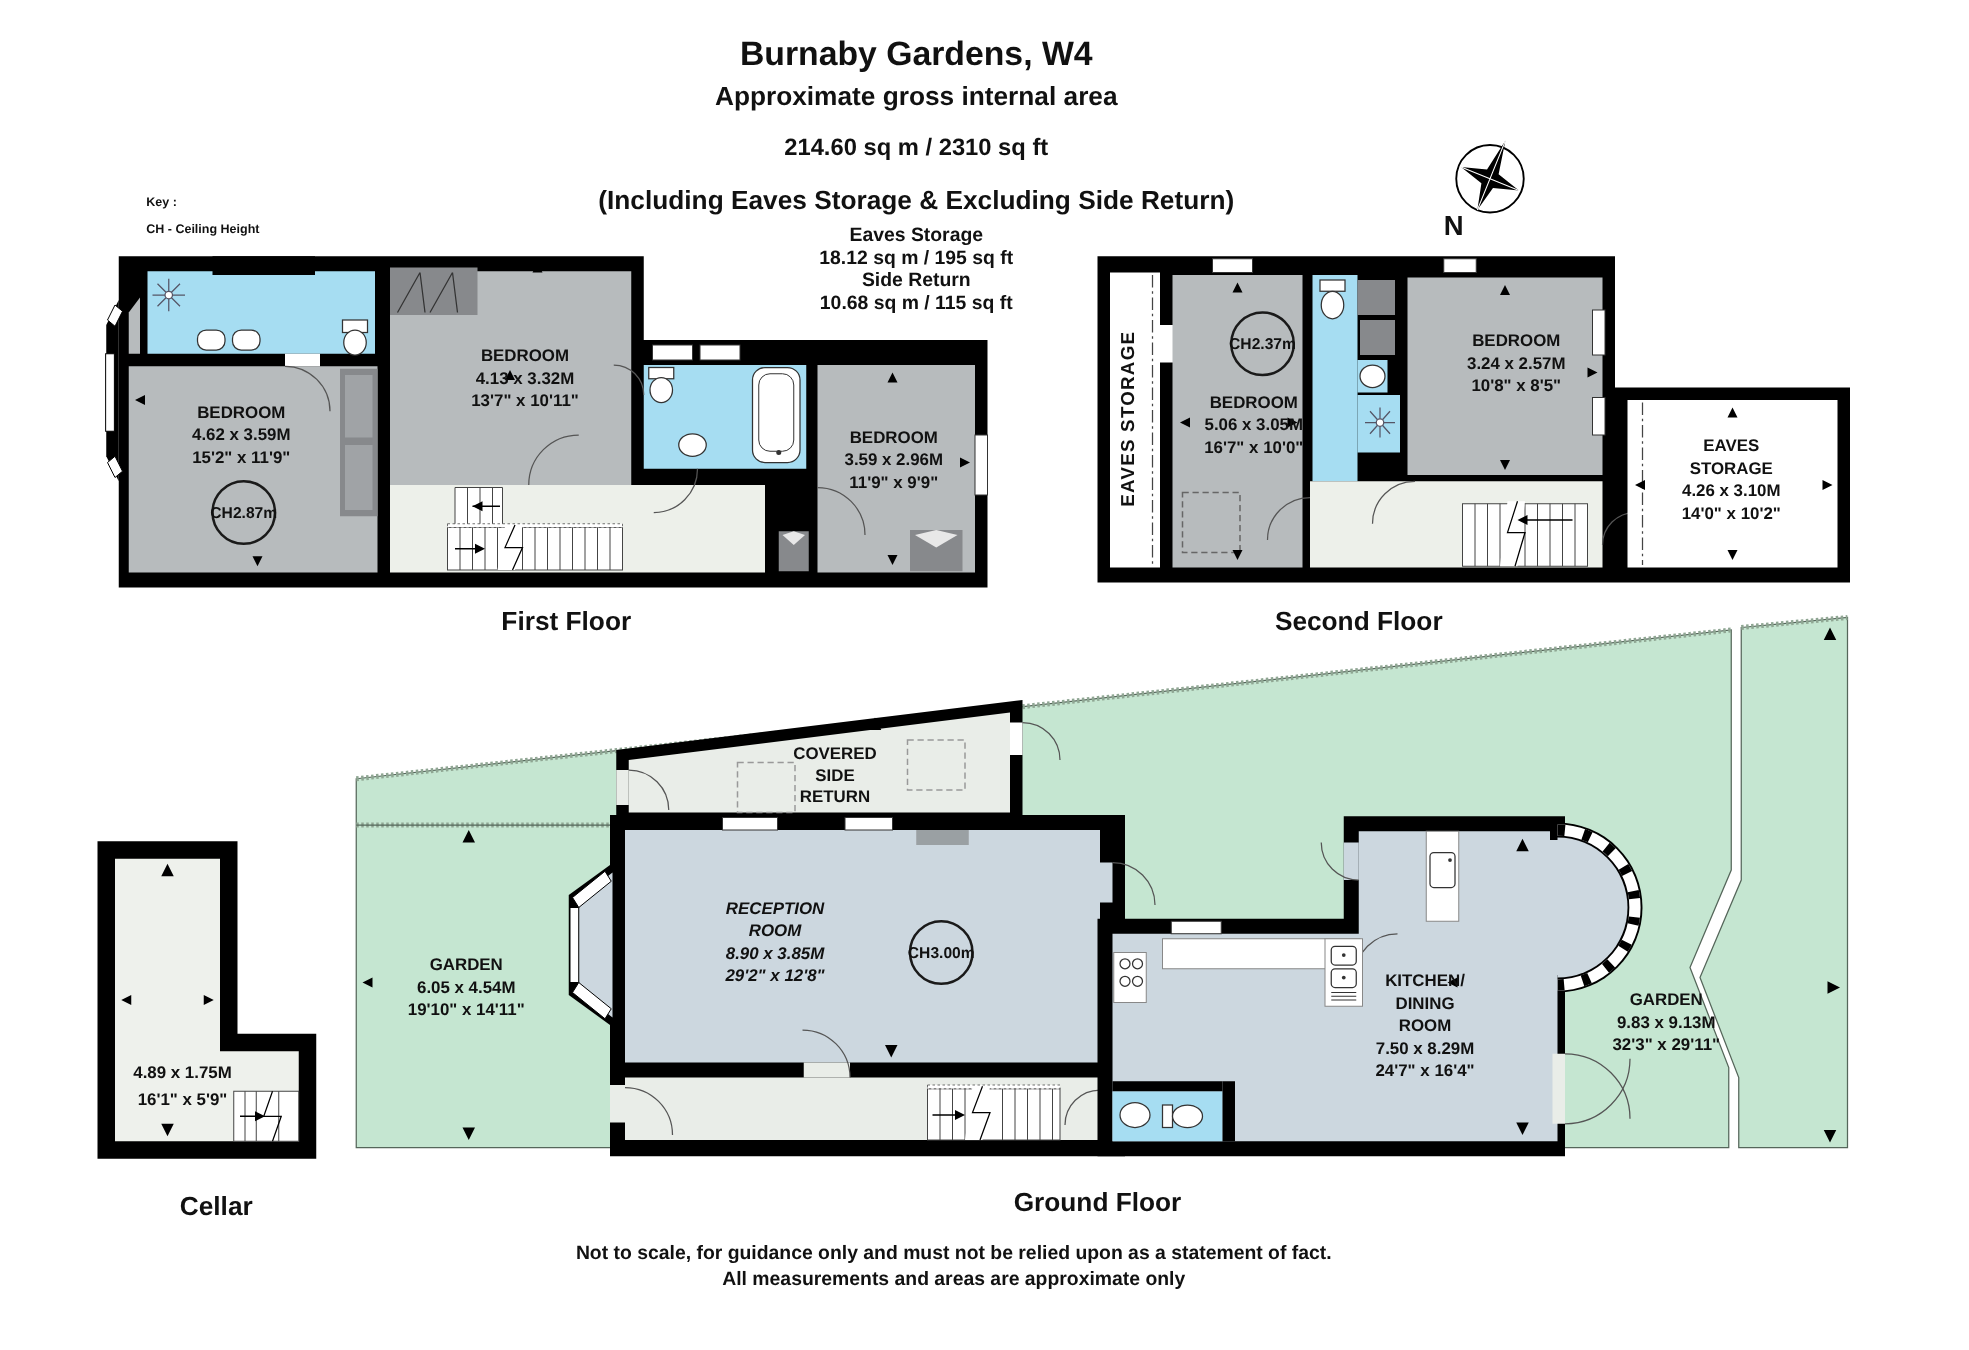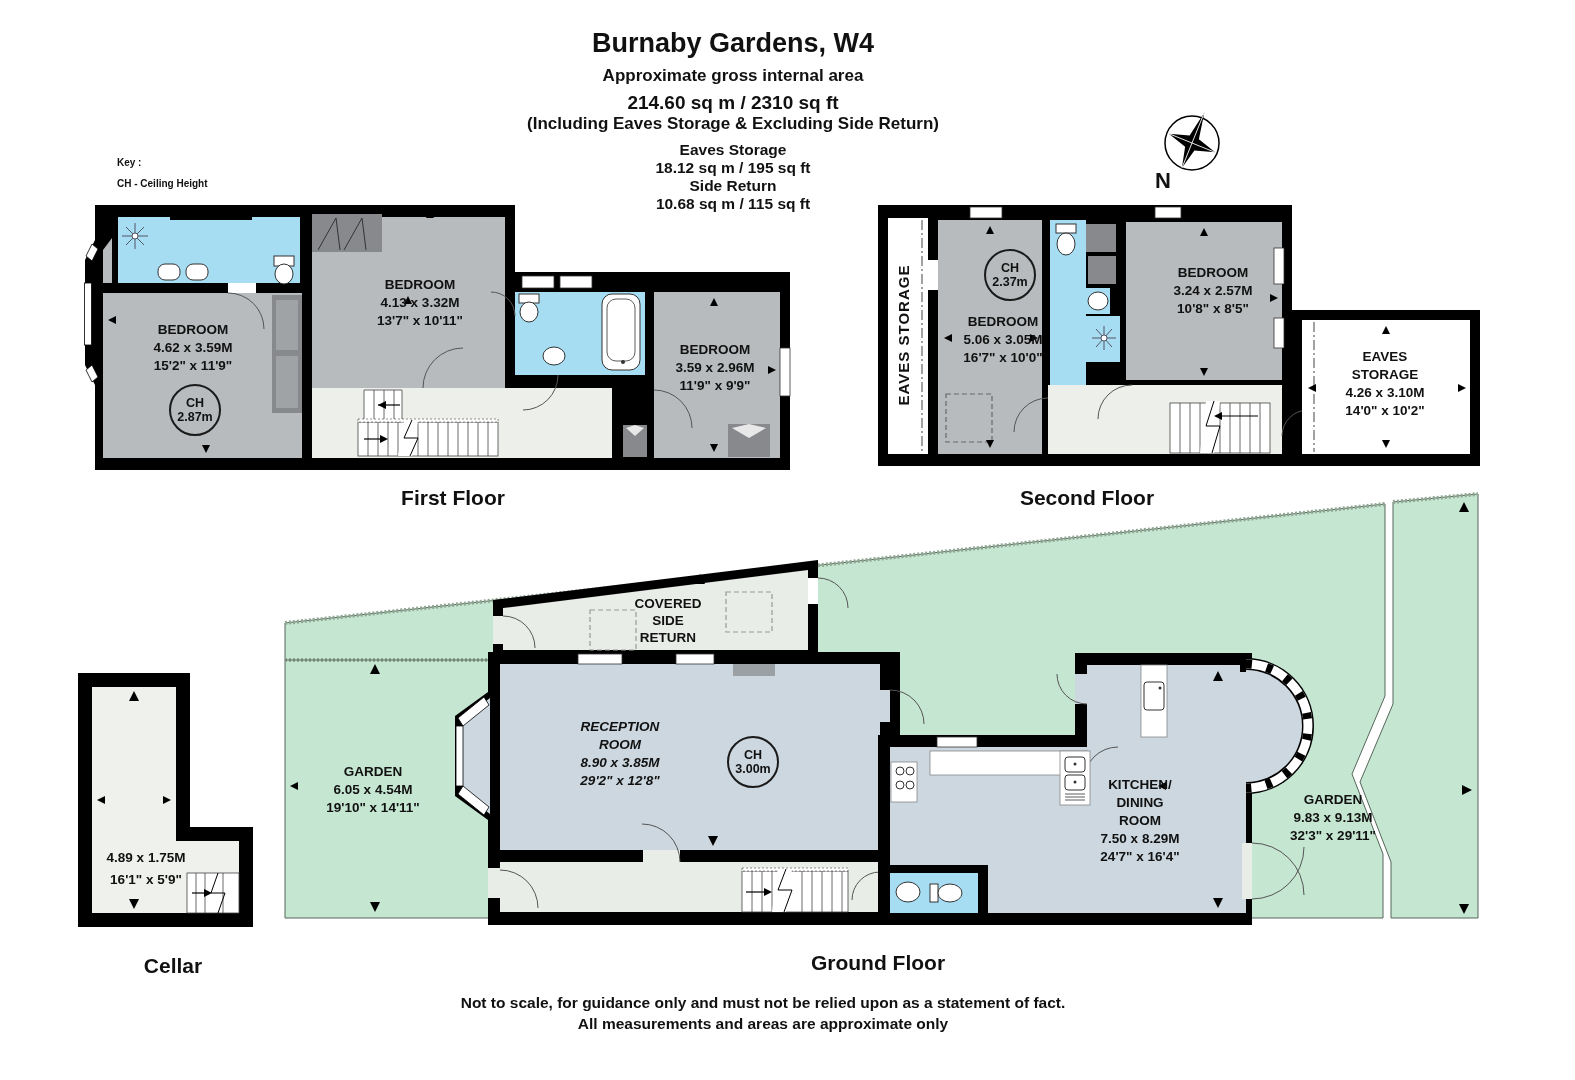--- a/index.html
+++ b/index.html
@@ -3,42 +3,42 @@
 <meta charset="utf-8">
 <style>
   html,body{margin:0;padding:0;background:#fff;}
   #page{position:relative;width:1575px;height:1080px;background:#ffffff;overflow:hidden;
         font-family:"Liberation Sans",sans-serif;font-weight:700;color:#111;}
   .abs{position:absolute;}
   .ctr{position:absolute;transform:translate(-50%,-50%);text-align:center;white-space:nowrap;}
   .lbl{font-size:13.5px;line-height:18px;letter-spacing:0px;}
   .hdr{left:733px;text-align:center;transform:translateX(-50%);}
   .title{font-size:27px;}
-  .sub17{font-size:17px;}
+  .sub17{font-size:21px;}
   .sub19{font-size:19px;}
   .sub15{font-size:15.5px;}
   .keyblk{font-size:10px;line-height:21px;}
   .floor-title{font-size:21px;}
   .foot{font-size:15.5px;line-height:21px;}
   .chcircle{width:48px;height:48px;border:2px solid #1a1a1a;border-radius:50%;
-            display:flex;flex-direction:column;align-items:center;justify-content:center;
+            display:flex;flex-direction:row;align-items:center;justify-content:center;
             font-size:12.5px;line-height:14px;background:transparent;}
   .vert{transform:translate(-50%,-50%) rotate(-90deg);font-size:15px;letter-spacing:1px;}
   svg{display:block;}
 </style>
 </head>
 <body>
 
 <div id="page">
 
   <div class="abs hdr" style="top:28px;">
     <div class="title">Burnaby Gardens, W4</div>
     <div class="sub17" style="margin-top:7px;">Approximate gross internal area</div>
-    <div class="sub19" style="margin-top:6px;">214.60 sq m /  2310 sq ft</div>
-    <div class="sub17" style="margin-top:0;">(Including Eaves Storage &amp; Excluding Side Return)</div>
+    <div class="sub19" style="margin-top:18px;">214.60 sq m /  2310 sq ft</div>
+    <div class="sub17" style="margin-top:19px;">(Including Eaves Storage &amp; Excluding Side Return)</div>
     <div class="sub15" style="margin-top:7px;">Eaves Storage</div>
     <div class="sub15">18.12 sq m /  195 sq ft</div>
     <div class="sub15">Side Return</div>
     <div class="sub15">10.68 sq m /  115 sq ft</div>
   </div>
 
   <div class="abs keyblk" style="left:117px;top:152px;">
     <div>Key :</div>
     <div>CH - Ceiling Height</div>
   </div>

